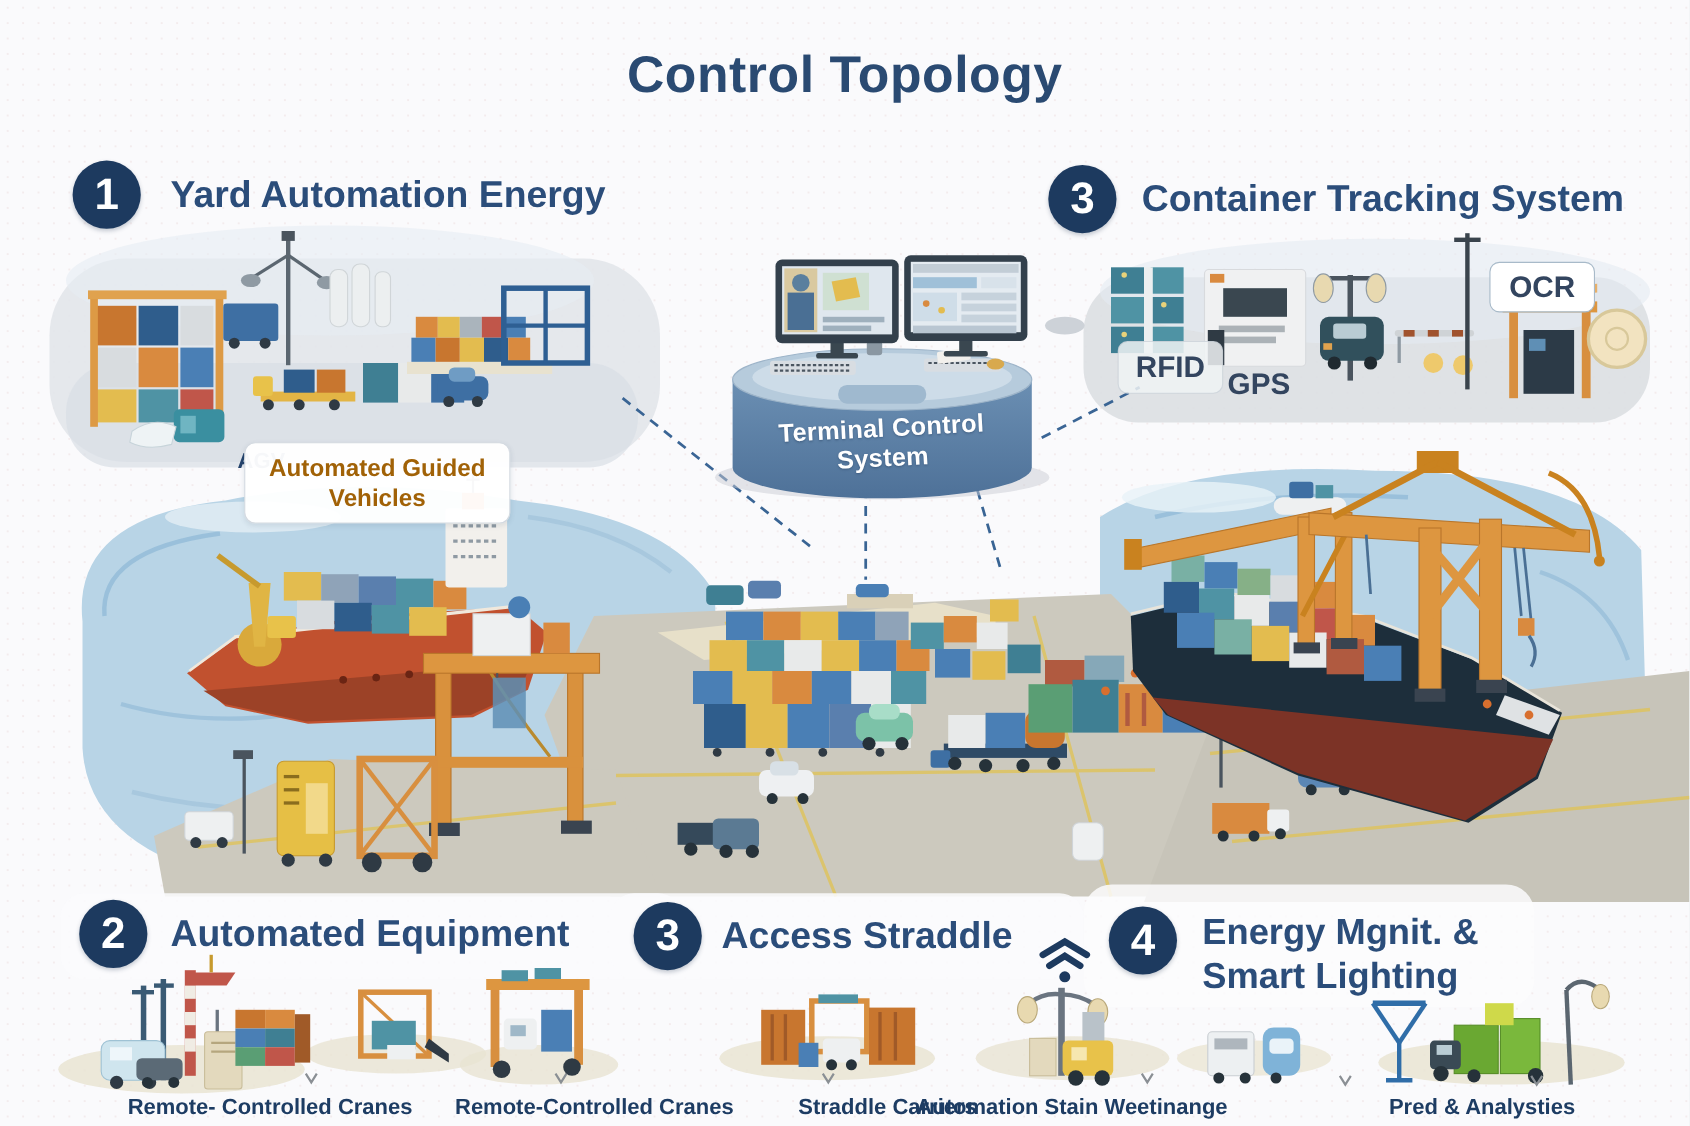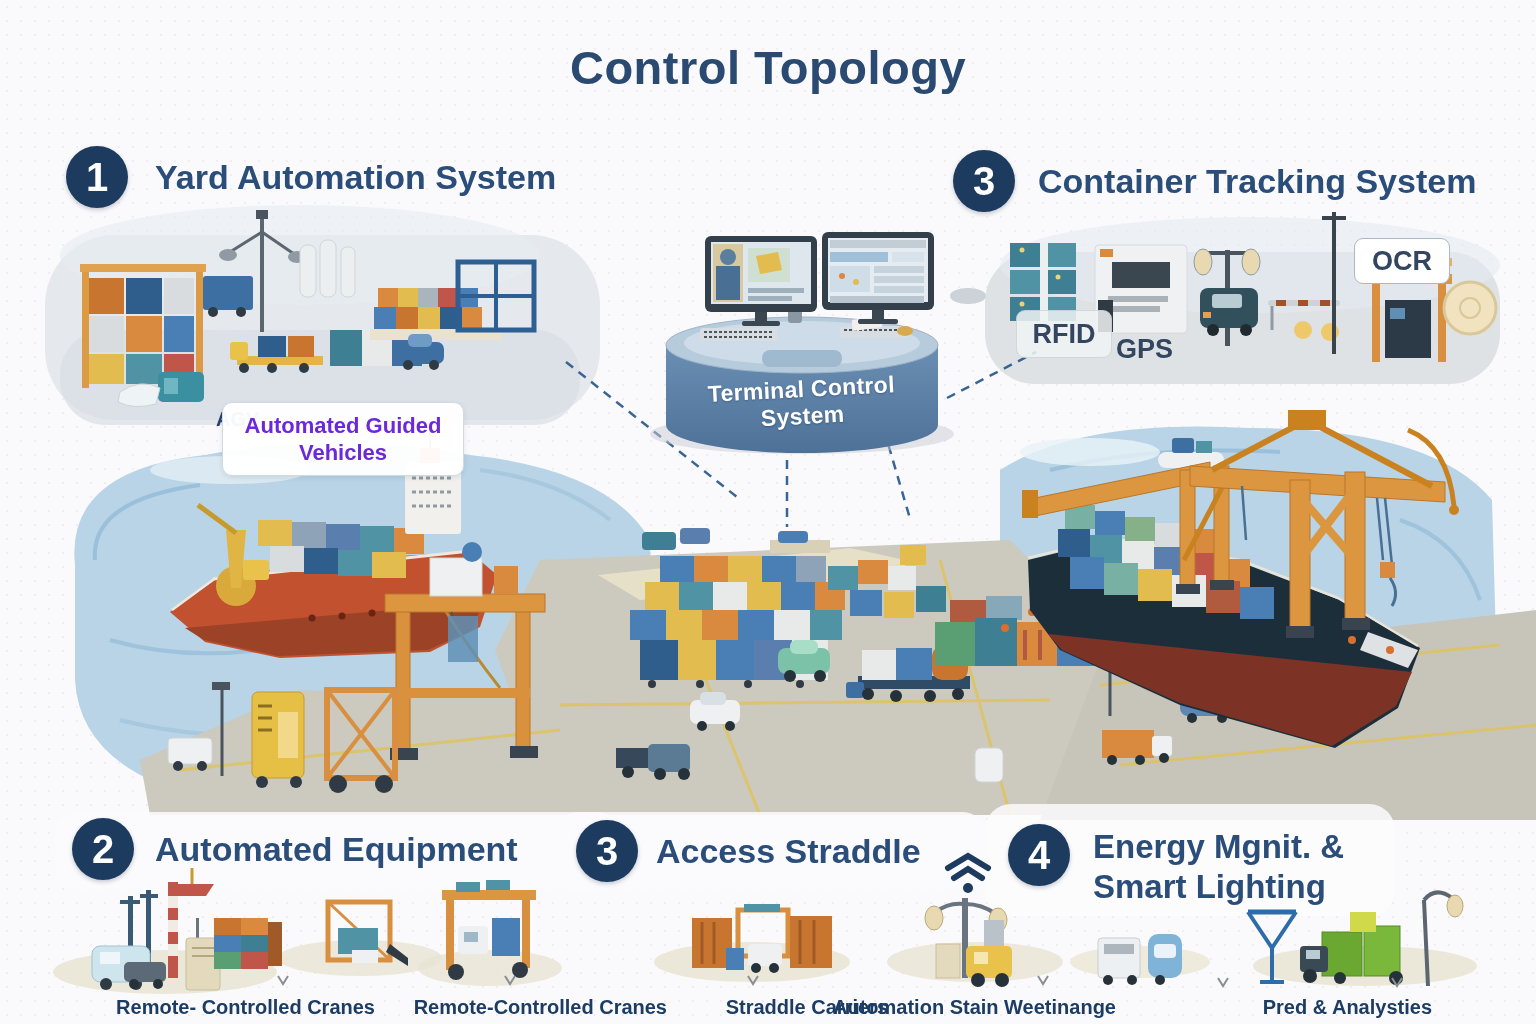--- a/index.html
+++ b/index.html
@@ -31,21 +31,21 @@
   .tag-box{
     display:flex;align-items:center;justify-content:center;border-radius:9px;
     font-size:27px;font-weight:600;color:#33455f;
   }
   .rfid-box{background:rgba(240,243,245,.85);border:1px solid rgba(180,190,200,.5);margin-left:16px;}
   .ocr-box{background:#ffffff;border:1.5px solid #a8bac9;}
   .agv-text{font-size:20px;font-weight:700;color:#24436b;margin-left:40px;}
   .agv-box{
     width:228px;height:64px;background:rgba(255,255,255,.96);border:1.5px solid #d3d9e0;
     border-radius:10px;display:flex;align-items:center;justify-content:center;text-align:center;
-    font-size:22px;font-weight:800;color:#6d28d9;line-height:1.25;padding:4px 6px;
+    font-size:22px;font-weight:800;color:#a16207;line-height:1.25;padding:4px 6px;
     box-shadow:0 2px 5px rgba(60,80,110,.12);
   }
   .caption{
     top:996px;text-align:right;font-size:20px;font-weight:800;color:#1d3c63;white-space:nowrap;
   }
 </style>
 </head>
 <body>
 
 <div class="stage">
@@ -608,21 +608,21 @@
       <polyline points="1392,978 1397,986 1402,978"></polyline>
     </g>
   </g>
 </svg>
 
 <div class="overlay title">Control Topology</div>
 
 <div class="overlay badge" style="left:66px;top:146px;">
   <span>1</span>
 </div>
-<div class="overlay section-label" style="left:155px;top:158px;">Yard Automation System</div>
+<div class="overlay section-label" style="left:155px;top:158px;">Yard Automation Energy</div>
 
 <div class="overlay badge" style="left:953px;top:150px;">
   <span>3</span>
 </div>
 <div class="overlay section-label" style="left:1038px;top:162px;">Container Tracking System</div>
 
 <div class="overlay hub-label" style="left:664px;top:376px;">Terminal Control System</div>
 
 <div class="overlay agv-text" style="left:176px;top:408px;">AGV</div>
 <div class="overlay agv-box" style="left:222px;top:402px;">Automated Guided Vehicles</div>

